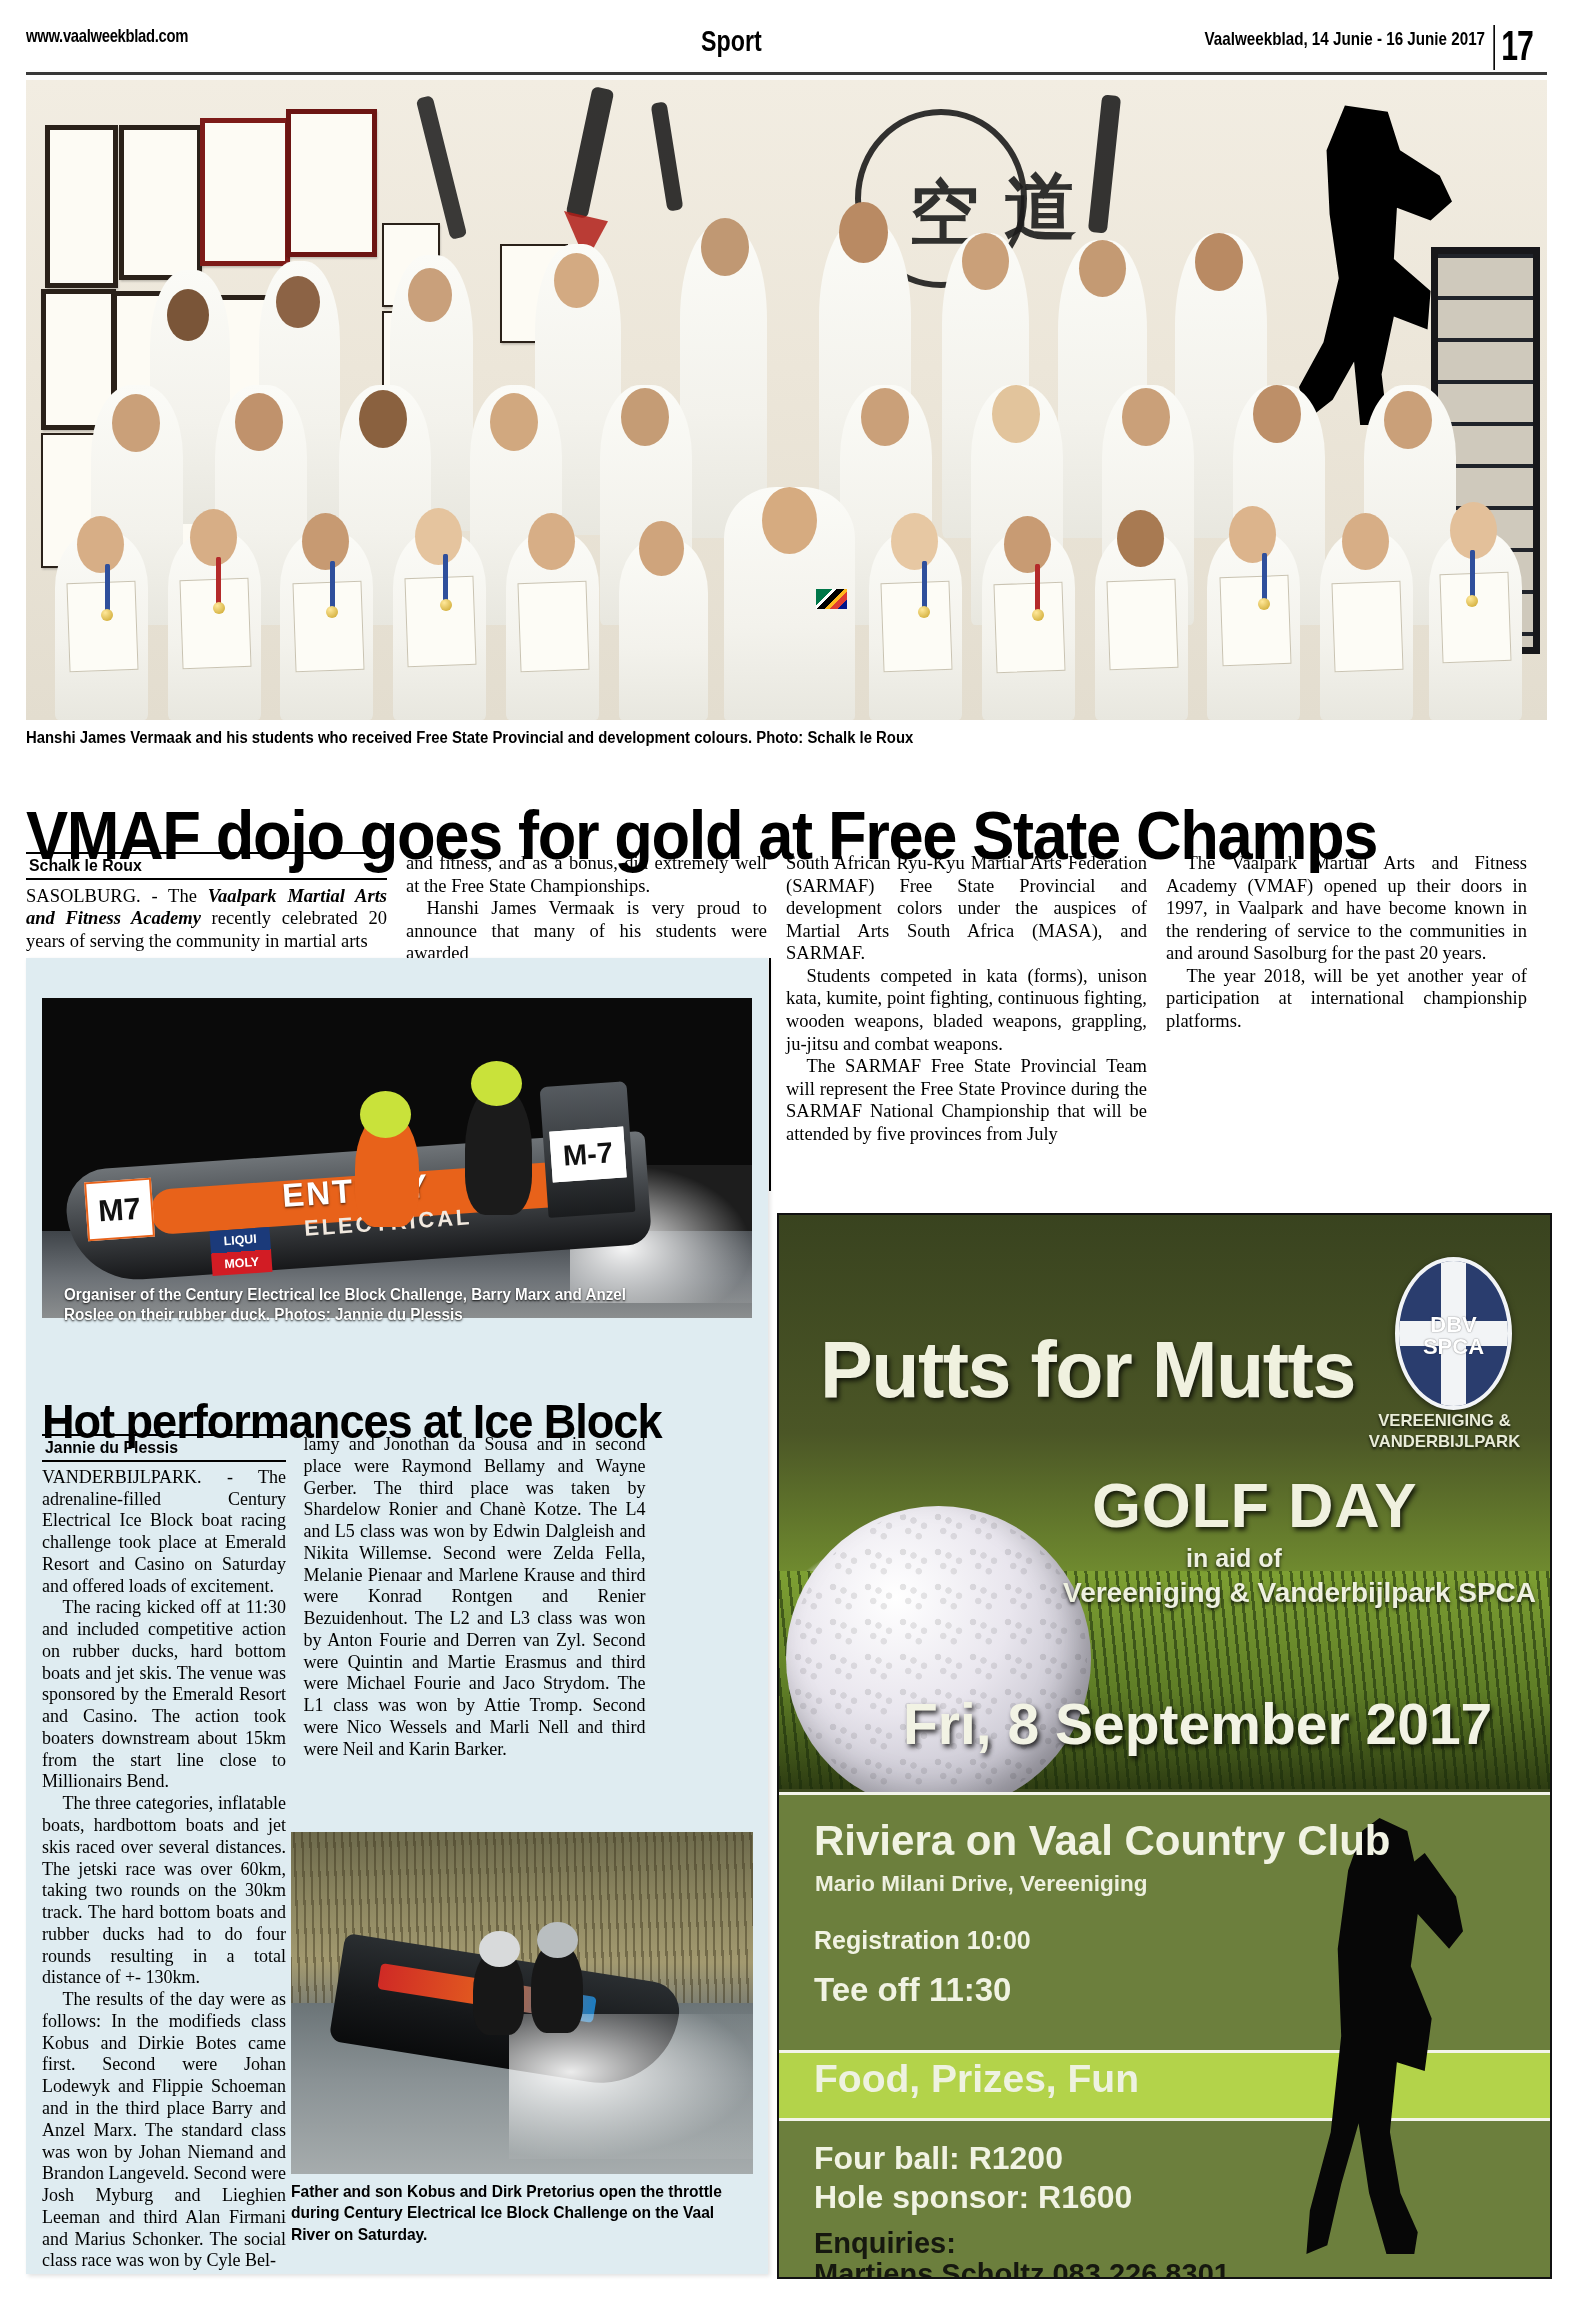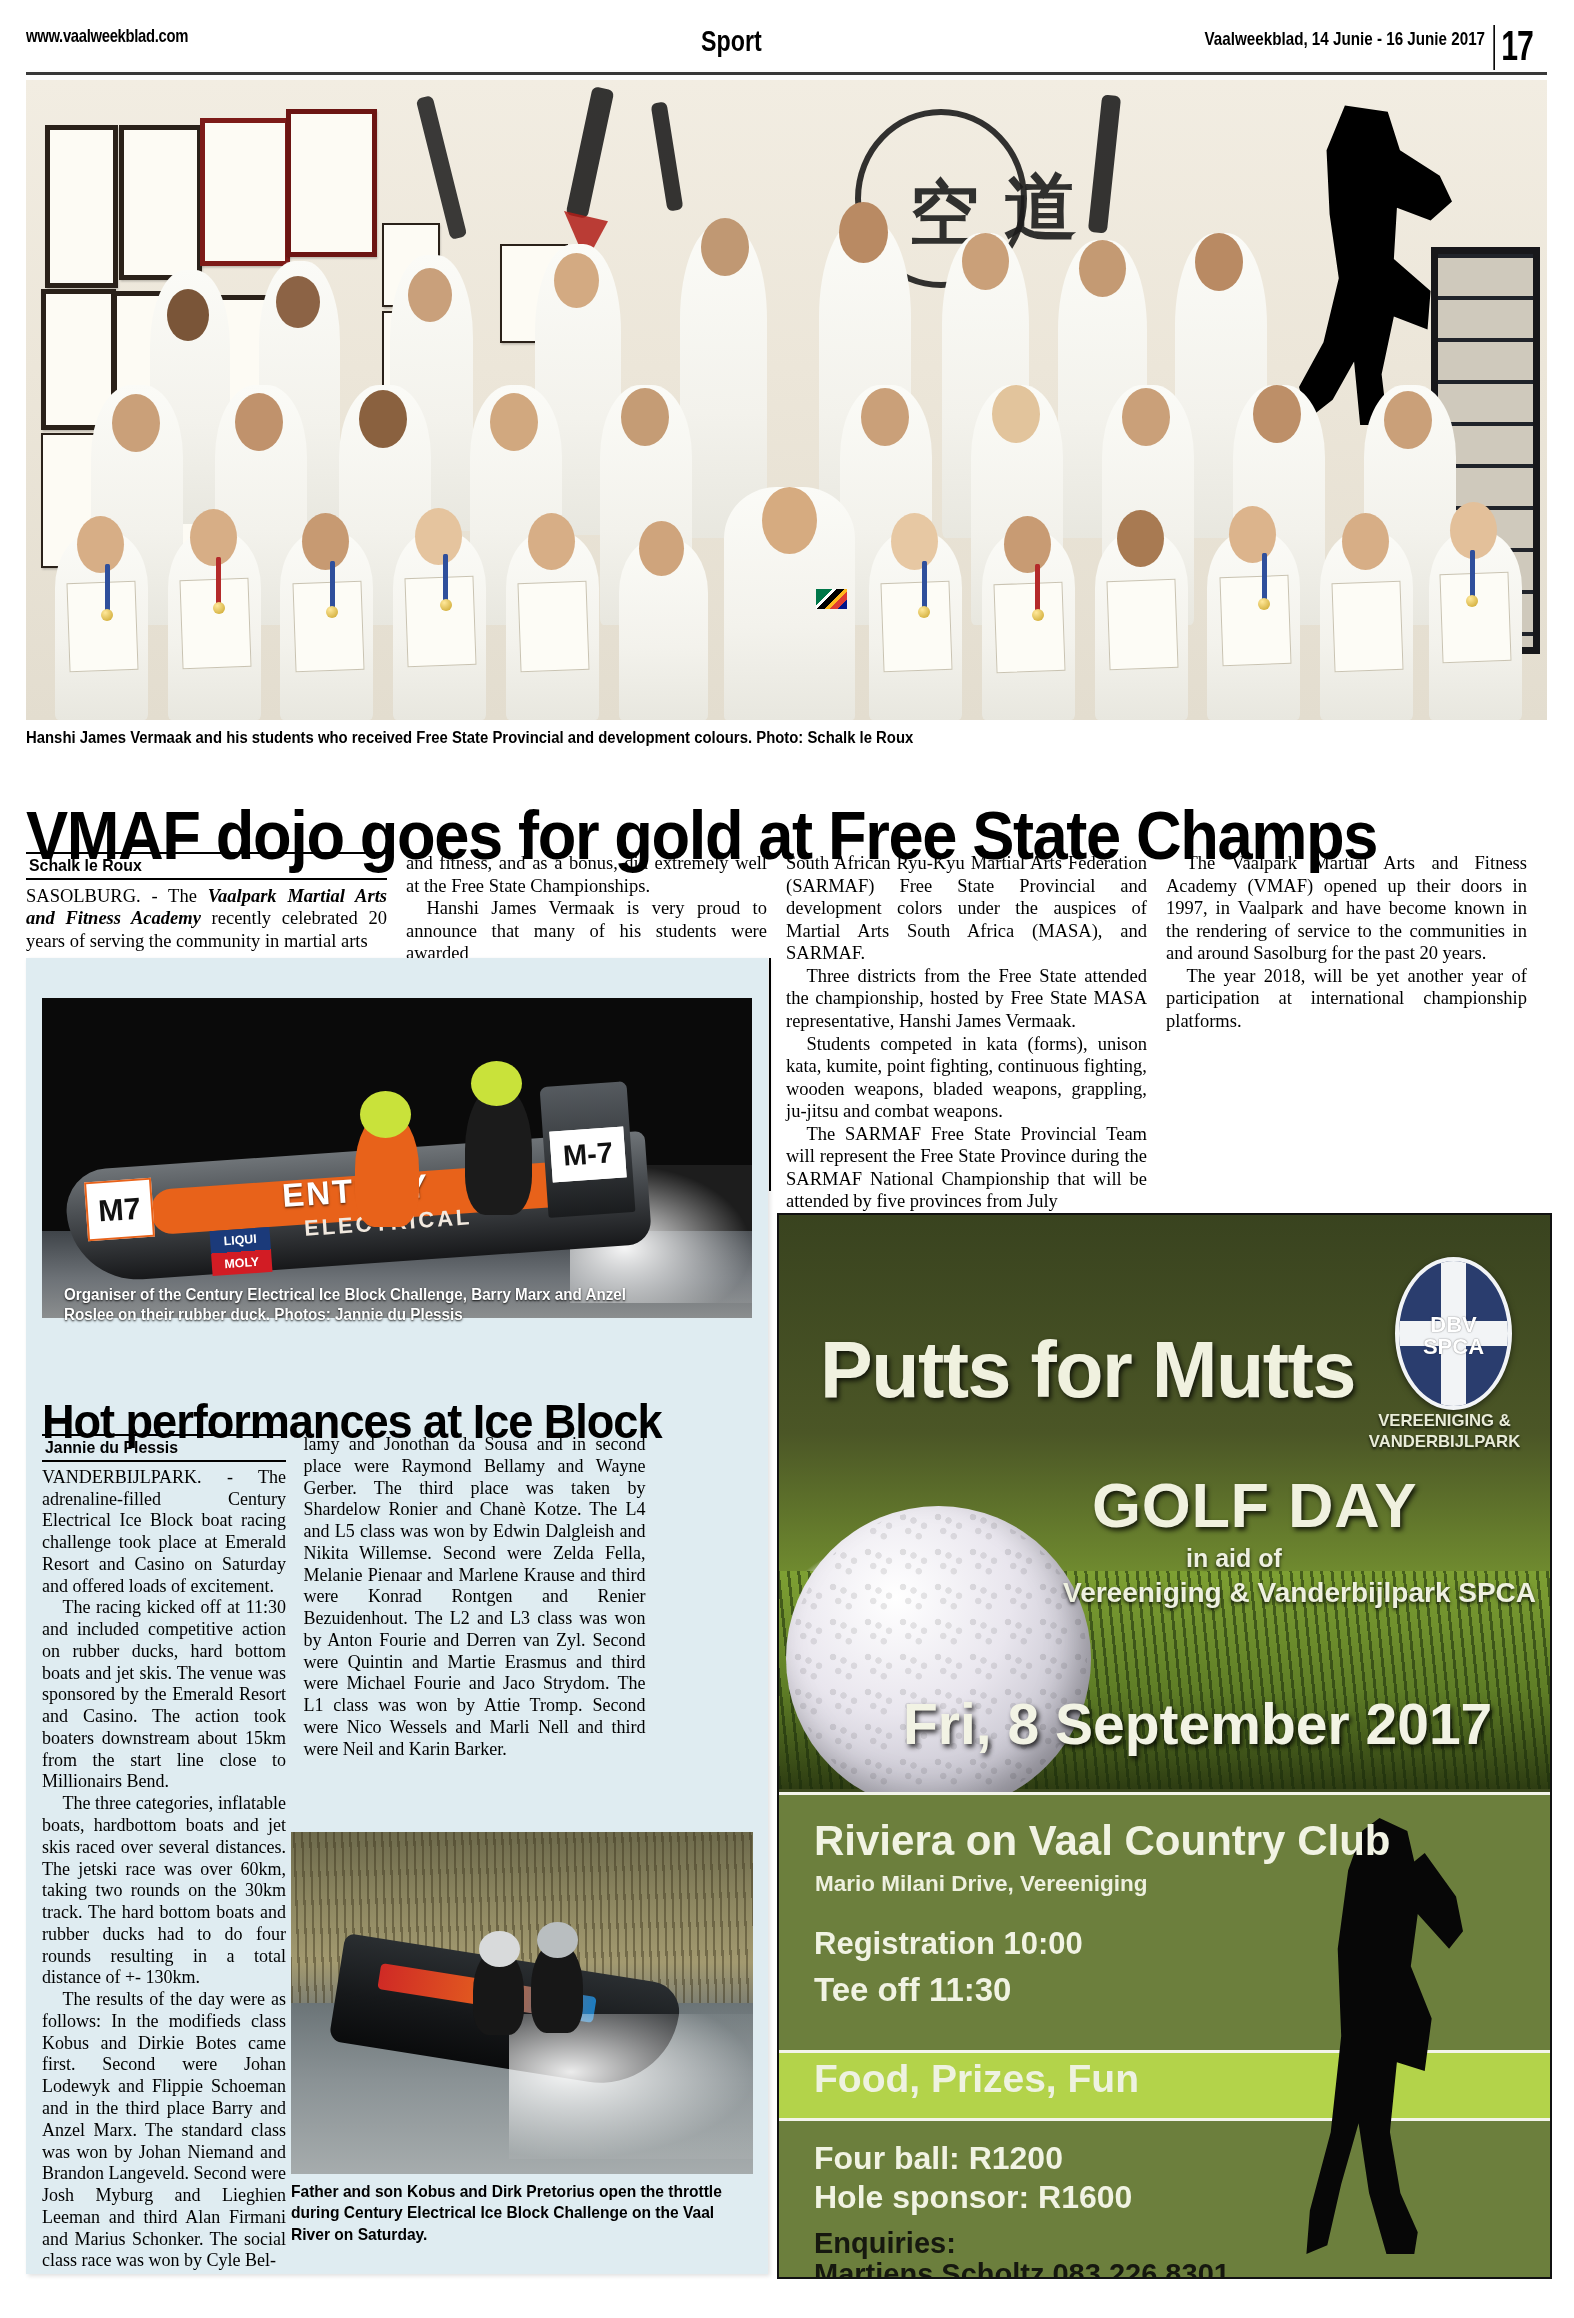--- a/index.html
+++ b/index.html
@@ -603,21 +603,21 @@
     position: absolute; left: 36px; top: 656px;
     font-family: "Liberation Sans", sans-serif;
     font-weight: bold;
     font-size: 22.5px;
     color: #eef0df;
   }
   .ad-reg {
     position: absolute; left: 35px; top: 711px;
     font-family: "Liberation Sans", sans-serif;
     font-weight: bold;
-    font-size: 31px;
+    font-size: 25px;
     color: #f1f3e3;
   }
   .ad-tee {
     position: absolute; left: 35px; top: 756px;
     font-family: "Liberation Sans", sans-serif;
     font-weight: bold;
     font-size: 33px;
     color: #f1f3e3;
   }
   .ad-fpf {
@@ -861,21 +861,20 @@
     <div class="col">
       <div class="body-text">
         <p class="lead">and fitness, and as a bonus, did extremely well at the Free State Championships.</p>
         <p>Hanshi James Vermaak is very proud to announce that many of his students were awarded</p>
       </div>
     </div>
 
     <div class="col">
       <div class="body-text">
         <p class="lead">South African Ryu-Kyu Martial Arts Federation (SARMAF) Free State Provincial and development colors under the auspices of Martial Arts South Africa (MASA), and SARMAF.</p>
-        <p>Three districts from the Free State attended the championship, hosted by Free State MASA representative, Hanshi James Vermaak.</p>
         <p>Students competed in kata (forms), unison kata, kumite, point fighting, continuous fighting, wooden weapons, bladed weapons, grappling, ju-jitsu and combat weapons.</p>
         <p>The SARMAF Free State Provincial Team will represent the Free State Province during the SARMAF National Championship that will be attended by five provinces from July</p>
       </div>
     </div>
 
     <div class="col">
       <div class="body-text">
         <p>The Vaalpark Martial Arts and Fitness Academy (VMAF) opened up their doors in 1997, in Vaalpark and have become known in the rendering of service to the communities in and around Sasolburg for the past 20 years.</p>
         <p>The year 2018, will be yet another year of participation at international championship platforms.</p>
       </div>

